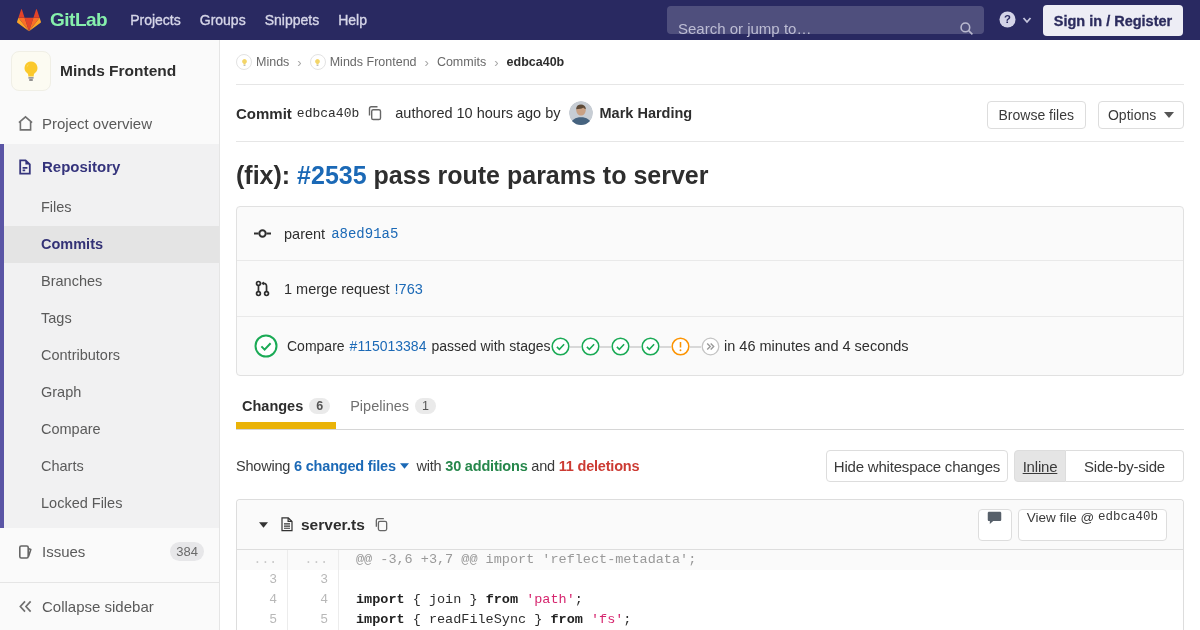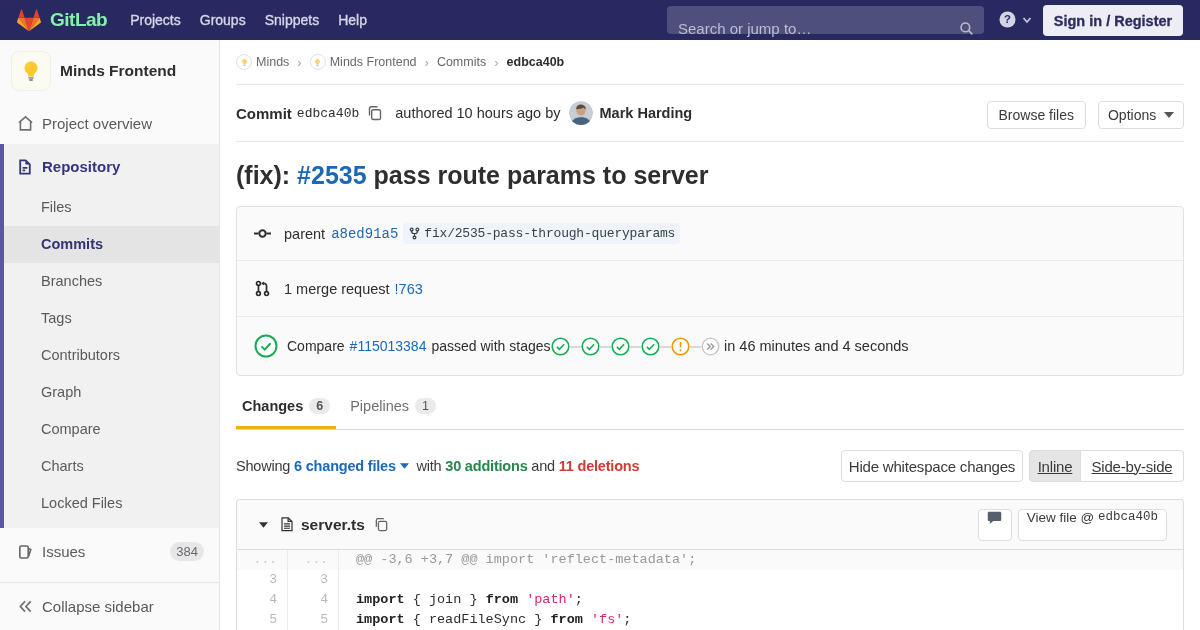--- a/index.html
+++ b/index.html
@@ -63,31 +63,31 @@
 .ib-r1 { height:53px; }
 .ib-r2 { height:56px; }
 .ib-r3 { height:59px; position:relative; }
 .branch-label { display:inline-flex; align-items:center; background:#eef4fa; border-radius:4px; padding:3px 5px; margin-left:5px; font-family:"Liberation Mono", monospace; font-size:13px; letter-spacing:-0.2px; color:#36424a; }
 .minigraph { display:flex; align-items:center; position:absolute; left:314px; top:20px; }
 .mg-line { width:11px; height:2px; background:#d8d8d8; }
 
 .tabs { margin-top:14px; border-bottom:1px solid #d6d6d6; display:flex; height:40px; }
 .tab { display:flex; align-items:flex-start; padding:8px 6px 0 6px; margin-right:8px; font-size:14.5px; color:#707070; }
 .tab .cnt { background:#eaeaea; border-radius:10px; font-size:12.5px; color:#555; padding:1px 7px; margin-left:6px; }
-.tab.active { color:#2e2e2e; font-weight:700; border-bottom:3px solid #eab308; }
+.tab.active { color:#2e2e2e; font-weight:700; border-bottom:7px solid #eab308; }
 
 .showing { margin-top:20px; display:flex; align-items:center; font-size:14.5px; letter-spacing:-0.2px; color:#3a3a3a; }
 .showing b.blue { color:#1b69b6; }
 .grn { color:#26874b; font-weight:700; }
 .red { color:#cc3b33; font-weight:700; }
 .show-actions { margin-left:auto; display:flex; align-items:center; }
 .btn34 { height:32px; width:182px; border:1px solid #ddd; border-radius:4px; background:#fff; display:inline-flex; align-items:center; justify-content:center; font-size:15px; color:#3a3a3a; }
 .btngroup { display:flex; margin-left:6px; }
 .btngroup .bg-btn.sel { width:52px;text-decoration:underline; }
-.btngroup .bg-btn:last-child { width:103px;text-decoration:underline; }
+.btngroup .bg-btn:last-child { width:118px; }
 .btngroup .bg-btn { height:32px; border:1px solid #ddd; background:#fff; display:inline-flex; align-items:center; justify-content:center; font-size:15px; color:#3a3a3a; padding:0; }
 .btngroup .bg-btn:first-child { border-radius:4px 0 0 4px; }
 .btngroup .bg-btn:last-child { border-radius:0 4px 4px 0; border-left:none; }
 .btngroup .bg-btn.sel { background:#e5e5e5; }
 
 .diffbox { margin-top:17px; border:1px solid #ddd; border-radius:4px 4px 0 0; border-bottom:none; }
 .diff-head { height:50px; background:#fafafa; border-bottom:1px solid #ddd; border-radius:4px 4px 0 0; display:flex; align-items:center; padding:0 16px 0 20px; }
 .fname { font-size:15.5px; font-weight:700; margin:0 9px 0 8px; }
 .diff-actions { margin-left:auto; display:flex; gap:6px; }
 .btn32 { height:32px; border:1px solid #ddd; border-radius:4px; background:#fff; display:inline-flex; justify-content:center; font-size:13.5px; color:#3a3a3a; padding:0 8px; }
@@ -245,28 +245,20 @@
   <h1 class="title">(fix): <a>#2535</a> pass route params to server</h1>
 
   <div class="infobox">
     <div class="ib-row ib-r1">
       <svg width="17" height="17" viewBox="0 0 16 16" fill="none" stroke="#2e2e2e" stroke-width="1.9">
           <path d="M0 8h4.2M11.8 8H16"></path>
           <circle cx="8" cy="8" r="3"></circle>
         </svg>
       <span style="margin-left:13px">parent</span>
       <a class="lnk mono" style="font-size:14px;margin-left:6px">a8ed91a5</a>
-      <span class="branch-label">
-        <svg width="13" height="13" viewBox="0 0 16 16" fill="none" stroke="#36424a" stroke-width="1.5" style="margin-right:3px">
-            <circle cx="4.5" cy="3.2" r="1.7"></circle>
-            <circle cx="11.5" cy="3.2" r="1.7"></circle>
-            <circle cx="8" cy="12.8" r="1.7"></circle>
-            <path d="M4.5 5v.6a2.4 2.4 0 0 0 2.4 2.4h2.2a2.4 2.4 0 0 0 2.4-2.4V5M8 8v3"></path>
-          </svg>
-        fix/2535-pass-through-queryparams</span>
     </div>
     <div class="ib-row ib-r2">
       <svg width="17" height="17" viewBox="0 0 16 16" fill="none" stroke="#2e2e2e" stroke-width="1.6">
           <circle cx="4.2" cy="3.2" r="1.8"></circle>
           <circle cx="4.2" cy="12.8" r="1.8"></circle>
           <circle cx="11.8" cy="12.8" r="1.8"></circle>
           <path d="M4.2 5v6M7.2 3.2h2.1a2.5 2.5 0 0 1 2.5 2.5V11"></path>
           <path d="M9.4 1.5l-2.2 1.7 2.2 1.7z" fill="#2e2e2e" stroke="none"></path>
         </svg>
       <span style="margin-left:13px">1 merge request</span>

